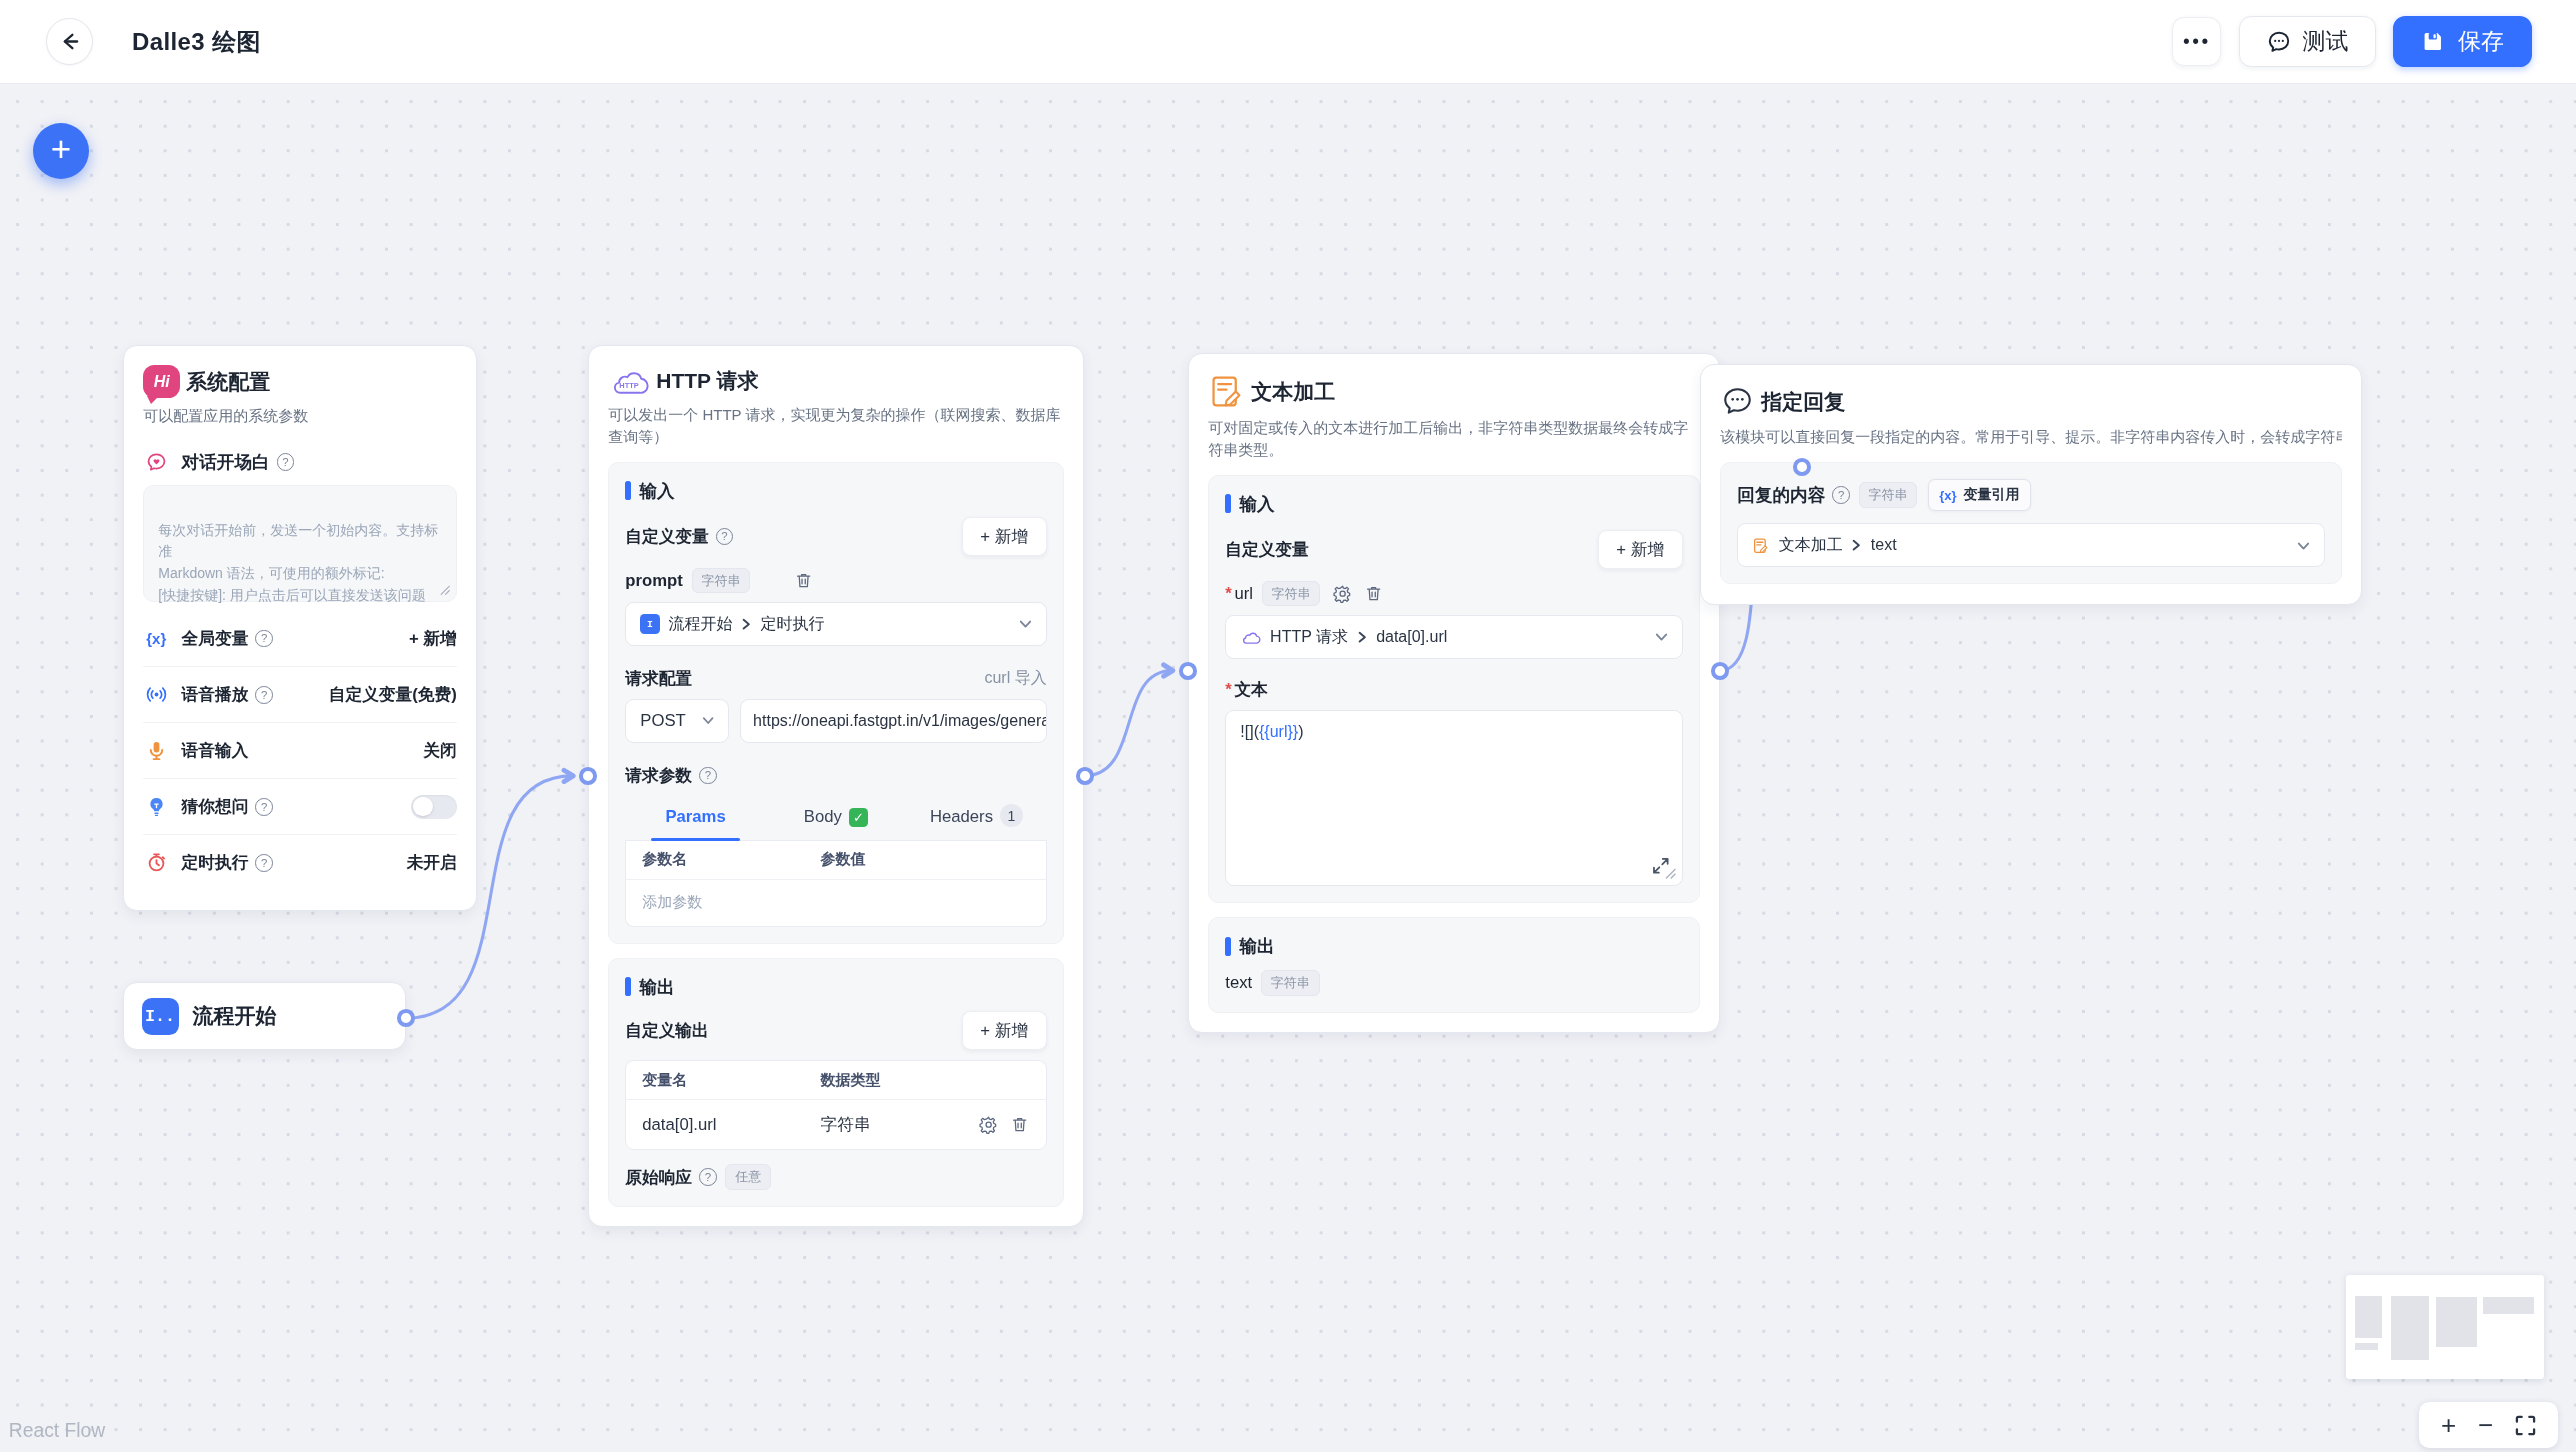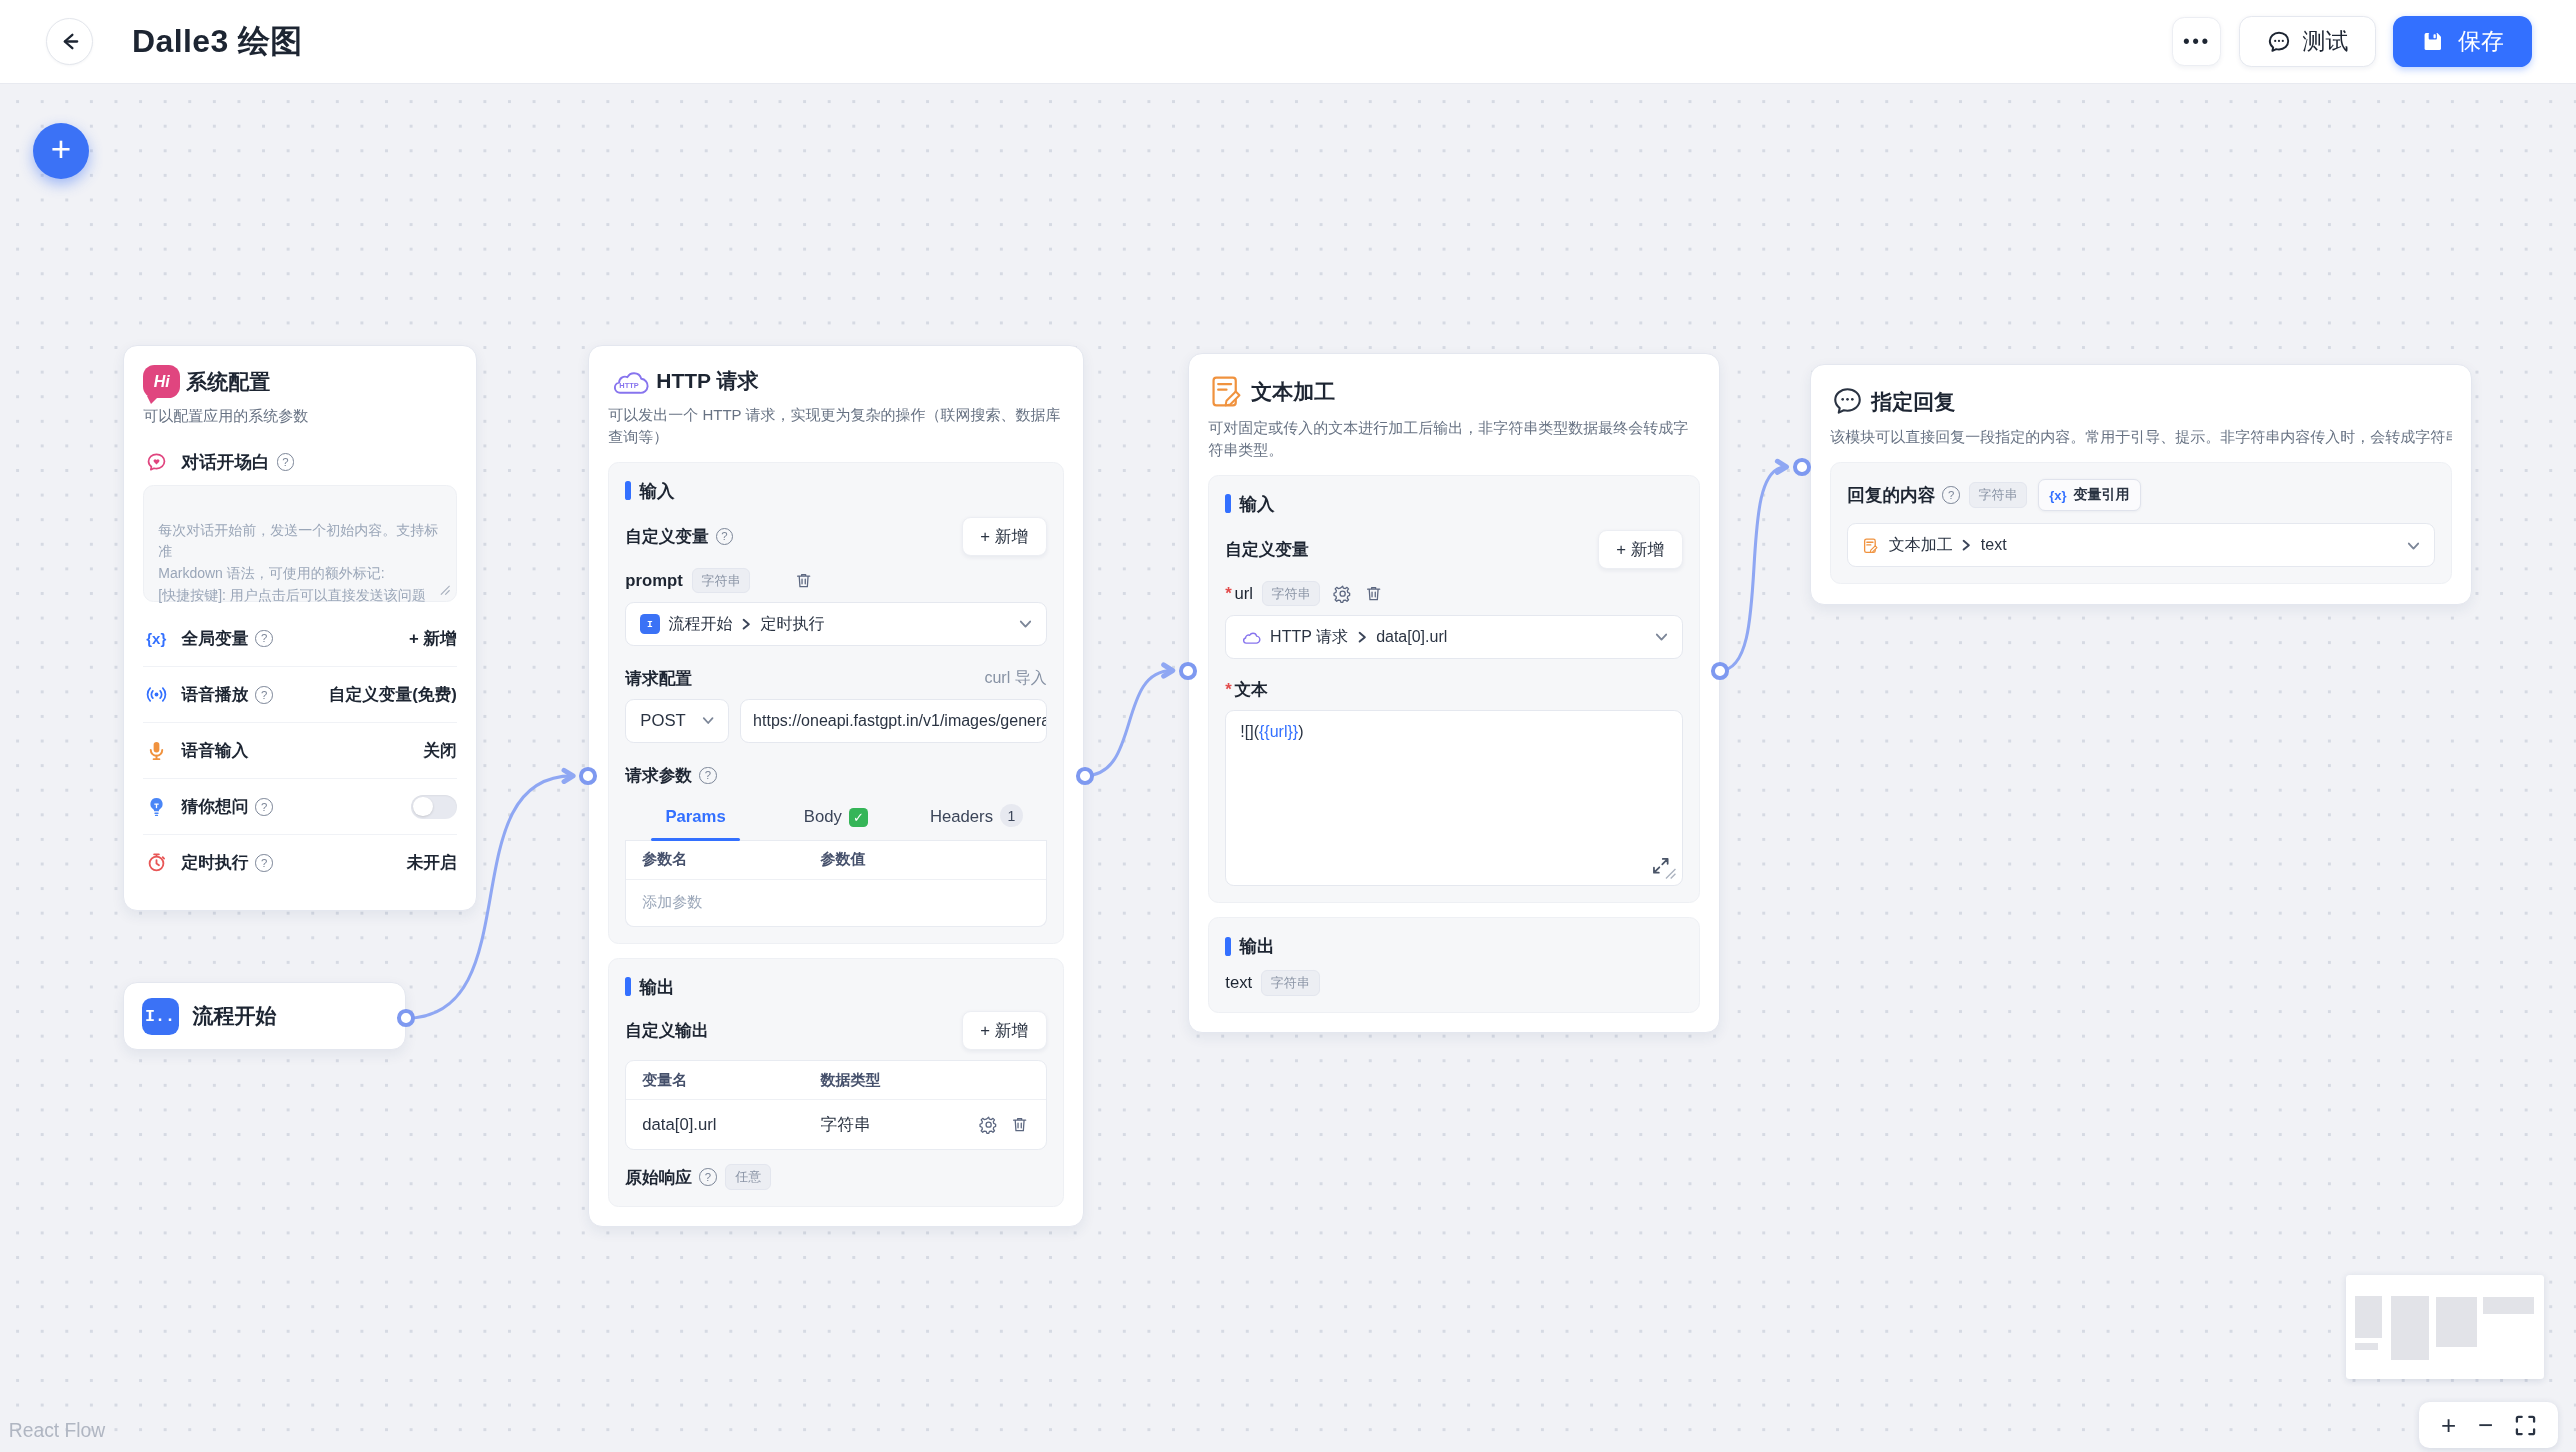--- a/index.html
+++ b/index.html
@@ -6,21 +6,21 @@
   html,body { width:2576px; height:1452px; overflow:hidden;
     font-family:"Liberation Sans","DejaVu Sans",sans-serif; color:#1d2532; }
 
   
   .topbar { position:relative; width:100%; height:84px; background:#ffffff;
     border-bottom:0.9px solid #e8eaf0; display:flex; align-items:center; z-index:20; }
   .back-btn { width:47px; height:47px; border-radius:50%; border:0.9px solid #e3e6ec;
     background:#fff; display:flex; align-items:center; justify-content:center;
     margin-left:46px; cursor:pointer; box-shadow:0 0.9px 2.6px rgba(20,40,80,.05); }
   .back-btn svg { width:23px; height:23px; }
-  .page-title { font-size:32px; font-weight:700; margin-left:39px; letter-spacing:0.4px; }
+  .page-title { font-size:24px; font-weight:700; margin-left:39px; letter-spacing:0.4px; }
   .topbar-right { position:absolute; right:44px; top:0; height:100%; display:flex; align-items:center; gap:17.6px; }
   .more-btn { width:49px; height:49px; border-radius:12.3px; background:#fff; border:0.9px solid #eceef3;
     box-shadow:0 1.8px 5.3px rgba(20,40,80,.06); display:flex; align-items:center; justify-content:center;
     font-size:19.3px; letter-spacing:2.6px; color:#1d2532; cursor:pointer; }
   .test-btn { height:51px; padding:0 26px; border-radius:12.3px; background:#fff; border:0.9px solid #e5e8ef;
     box-shadow:0 1.8px 5.3px rgba(20,40,80,.06); display:flex; align-items:center; gap:10.5px;
     font-size:23px; color:#1d2532; cursor:pointer; }
   .save-btn { height:51px; padding:0 28px; border-radius:12.3px; background:#3370ff; color:#fff;
     display:flex; align-items:center; gap:12.3px; font-size:23px; cursor:pointer;
     box-shadow:0 2.6px 7px rgba(51,112,255,.3); }
@@ -494,21 +494,21 @@
           <span class="sec-bar"></span>
           <span>输出</span>
         </div>
       <div class="row" style="margin-top:12.3px;">
         <span class="label-19" style="font-weight:400;">text</span>
         <span class="badge">字符串</span>
       </div>
     </div>
   </div>
 
-  <div class="node node-pad" style="left:1810px; top:280px; width:662px;text-align:center;">
+  <div class="node node-pad" style="left:1700px; top:280px; width:662px;text-align:center;">
     <div class="node-head">
       <svg class="ic" viewBox="0 0 40 40" width="35" height="35">
           <path d="M20 6 c-7.8 0-14 5.4-14 12.1 0 3.8 2 7.2 5.1 9.4 l-1.1 5.2 5.7-2.7 c1.4.3 2.8.5 4.3.5 7.8 0 14-5.5 14-12.4 S27.8 6 20 6z" fill="none" stroke="#2a3342" stroke-width="2.4" stroke-linejoin="round"></path>
           <circle cx="14.5" cy="17.5" r="1.5" fill="#2a3342"></circle>
           <circle cx="20" cy="17.5" r="1.5" fill="#2a3342"></circle>
           <circle cx="25.5" cy="17.5" r="1.5" fill="#2a3342"></circle>
         </svg>
       <div class="node-title">指定回复</div>
     </div>
     <div class="node-desc" style="white-space:nowrap; overflow:hidden;">该模块可以直接回复一段指定的内容。常用于引导、提示。非字符串内容传入时，会转成字符串进行输出。</div>

